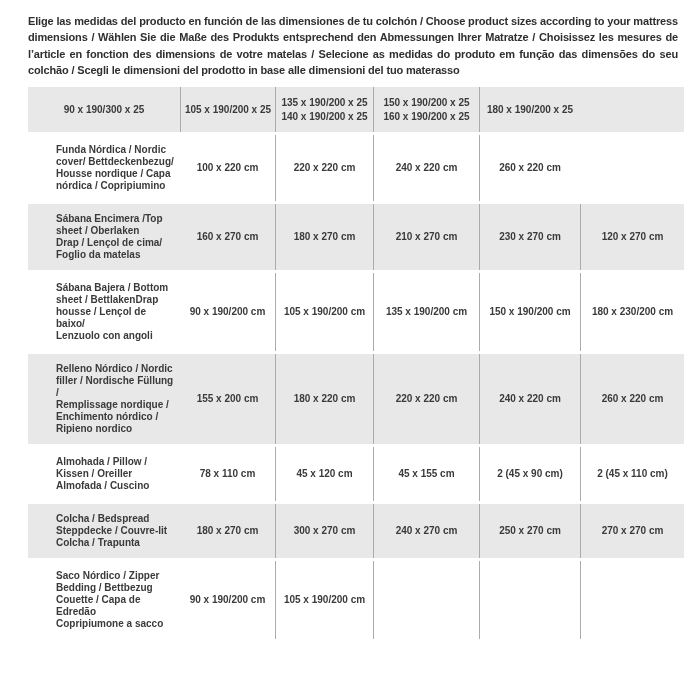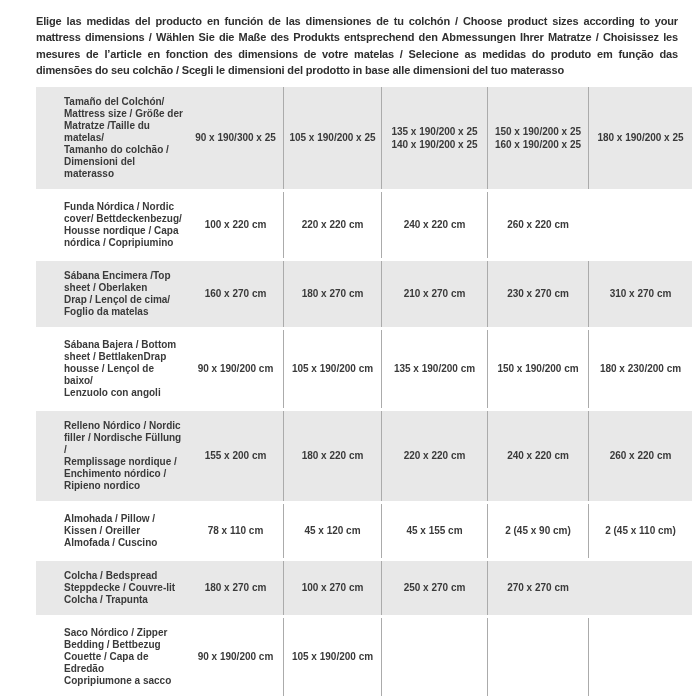--- a/index.html
+++ b/index.html
@@ -4,21 +4,21 @@
 <style>
   html,body{margin:0;padding:0;}
   body{
     width:700px;height:700px;overflow:hidden;
     background:var(--page-bg,#fff);
     font-family:"Liberation Sans","DejaVu Sans",sans-serif;
     font-weight:bold;
     color:var(--text,#3a3a3a);
     -webkit-font-smoothing:antialiased;
   }
-  .page{padding:13px 22px 0 36px;}
+  .page{padding:13px 22px 0 28px;}
   .intro{
     font-size:11px;line-height:1.48;text-align:justify;
     letter-spacing:-0.15px;margin:0 0 9px 0;color:#2f2f2f;
   }
   .size-table{width:656px;}
   .trow{
     display:grid;
     grid-template-columns:152px 95px 98px 106px 101px 104px;
     margin-bottom:3px;
     background:var(--row-bg,#fff);
@@ -41,27 +41,20 @@
 </head>
 <body>
 
 <div class="page">
 
   <p class="intro">Elige las medidas del producto en función de las dimensiones de tu colchón / Choose product sizes according to your mattress dimensions / Wählen Sie die Maße des Produkts entsprechend den Abmessungen Ihrer Matratze / Choisissez les mesures de l’article en fonction des dimensions de votre matelas / Selecione as medidas do produto em função das dimensões do seu colchão / Scegli le dimensioni del prodotto in base alle dimensioni del tuo materasso</p>
 
   <div class="size-table">
 
     <div class="trow">
-      <div class="label">
-          <span>Tamaño del Colchón/
-Mattress size / Größe der
-Matratze /Taille du matelas/
-Tamanho do colchão /
-Dimensioni del materasso</span>
-        </div>
       <div class="cell">
           <span>90 x 190/300 x 25</span>
         </div>
       <div class="cell">
           <span>105 x 190/200 x 25</span>
         </div>
       <div class="cell">
           <span>135 x 190/200 x 25
 140 x 190/200 x 25</span>
         </div>
@@ -108,21 +101,21 @@
       <div class="cell">
           <span>180 x 270 cm</span>
         </div>
       <div class="cell">
           <span>210 x 270 cm</span>
         </div>
       <div class="cell">
           <span>230 x 270 cm</span>
         </div>
       <div class="cell">
-          <span>310 x 270 cm</span>
+          <span>120 x 270 cm</span>
         </div>
     </div>
 
     <div class="trow">
       <div class="label">
           <span>Sábana Bajera / Bottom
 sheet / BettlakenDrap
 housse / Lençol de baixo/
 Lenzuolo con angoli</span>
         </div>
@@ -194,21 +187,24 @@
     <div class="trow">
       <div class="label">
           <span>Colcha / Bedspread
 Steppdecke / Couvre-lit
 Colcha / Trapunta</span>
         </div>
       <div class="cell">
           <span>180 x 270 cm</span>
         </div>
       <div class="cell">
-          <span>100 x 270 cm</span>
+          <span>300 x 270 cm</span>
+        </div>
+      <div class="cell">
+          <span>240 x 270 cm</span>
         </div>
       <div class="cell">
           <span>250 x 270 cm</span>
         </div>
       <div class="cell">
           <span>270 x 270 cm</span>
         </div>
     </div>
 
     <div class="trow">

